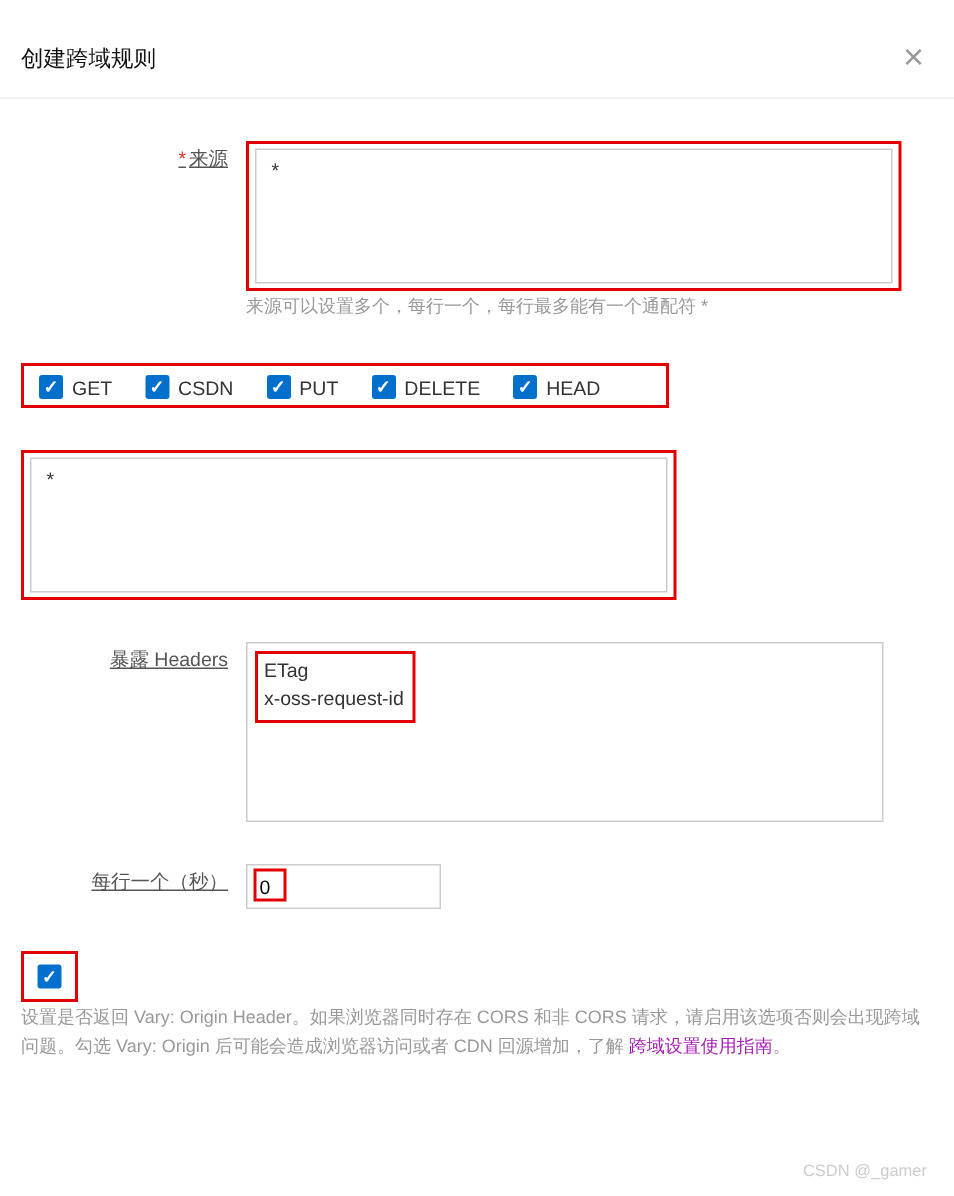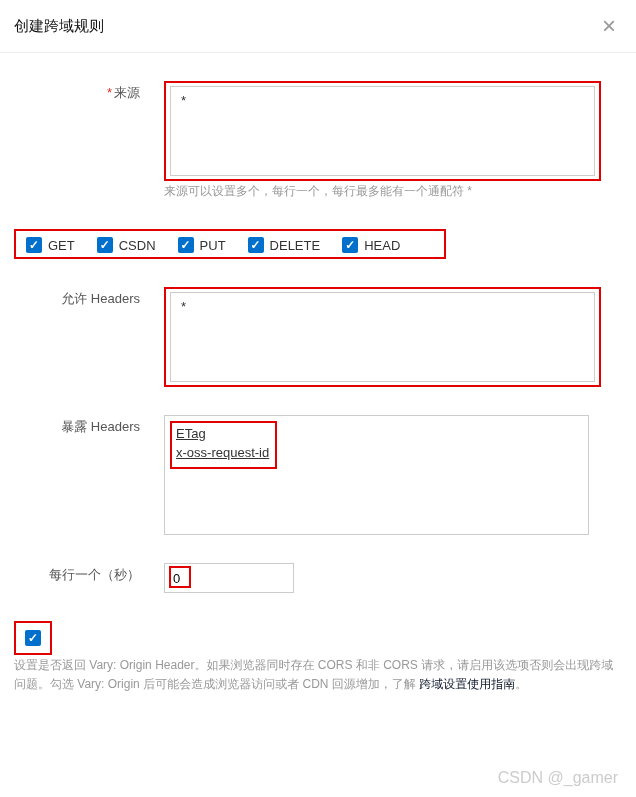--- a/index.html
+++ b/index.html
@@ -7,38 +7,39 @@
       font-family: -apple-system, "PingFang SC", "Microsoft YaHei", sans-serif;
       font-size: 13px;
       color: #333;
       width: 636px;
       background: #fff;
     }
     .modal-header {
       display: flex;
       justify-content: space-between;
       align-items: center;
-      padding: 14px 20px 14px 14px;
+      padding: 27px 20px 14px 14px;
       border-bottom: 1px solid #eee;
     }
     .modal-title { font-size: 15px; font-weight: 500; color: #111; }
     .close-btn {
       font-size: 24px; color: #999; cursor: pointer;
       line-height: 1; font-weight: 300;
     }
     .form { padding: 28px 14px 20px 14px; }
     .form-row { display: flex; margin-bottom: 28px; }
     .form-label {
       width: 150px;
       text-align: right;
-      padding-right: 24px;
+      padding-right: 12px;
       color: #555;
       line-height: 24px;
       font-size: 13px;
       flex-shrink: 0;
+      text-decoration: underline;
     }
     .req { color: #d93025; margin-right: 2px; }
     .form-control { flex: 1; min-width: 0; }
     .red-frame { border: 2px solid #e30000; padding: 3px 4px; display: inline-block; }
     .textarea {
       width: 425px;
       height: 90px;
       border: 1px solid #ccc;
       padding: 6px 10px;
       font-family: inherit;
@@ -47,21 +48,21 @@
       color: #333;
       display: block;
     }
     .textarea.expose { height: 120px; }
     .help-text {
       font-size: 12px;
       color: #999;
       margin-top: 1px;
       line-height: 1.6;
     }
-    .help-text a { color: #0f172a; text-decoration: none; }
+    .help-text a { color: #a21caf; text-decoration: none; }
     .methods-box {
       border: 2px solid #e30000;
       padding: 6px 10px 4px 10px;
       width: 432px;
       display: flex;
       gap: 22px;
     }
     .checkbox-item { display: flex; align-items: center; gap: 6px; }
     .chk {
       width: 16px; height: 16px;
@@ -81,21 +82,20 @@
       position: absolute;
       top: 6px; left: 6px;
       border: 2px solid #e30000;
       padding: 2px 6px 4px 4px;
       pointer-events: none;
       font-size: 13px;
       line-height: 1.45;
       white-space: pre;
       color: #333;
       background: #fff;
-      text-decoration: underline;
     }
     .num-input {
       width: 130px;
       height: 30px;
       border: 1px solid #ccc;
       padding: 4px 8px;
       font-size: 13px;
       display: block;
     }
     .num-frame {
@@ -109,21 +109,21 @@
     .vary-chk-frame {
       border: 2px solid #e30000;
       padding: 7px 9px;
       display: inline-flex;
     }
     .watermark {
       position: fixed;
       right: 18px;
       bottom: 10px;
       color: #ccc;
-      font-size: 16px;
+      font-size: 11px;
     }
   </style>
 </head>
 <body>
 
 <div class="modal-header">
   <div class="modal-title">创建跨域规则</div>
   <div class="close-btn">×</div>
 </div>
 
@@ -162,21 +162,20 @@
         </div>
         <div class="checkbox-item">
           <span class="chk">✓</span>
           <span class="chk-label">HEAD</span>
         </div>
       </div>
     </div>
   </div>
 
   <div class="form-row">
-    <div class="form-label">允许 Headers</div>
     <div class="form-control">
       <div class="red-frame">
         <textarea class="textarea" style="">*</textarea>
       </div>
     </div>
   </div>
 
   <div class="form-row">
     <div class="form-label">暴露 Headers</div>
     <div class="form-control">

